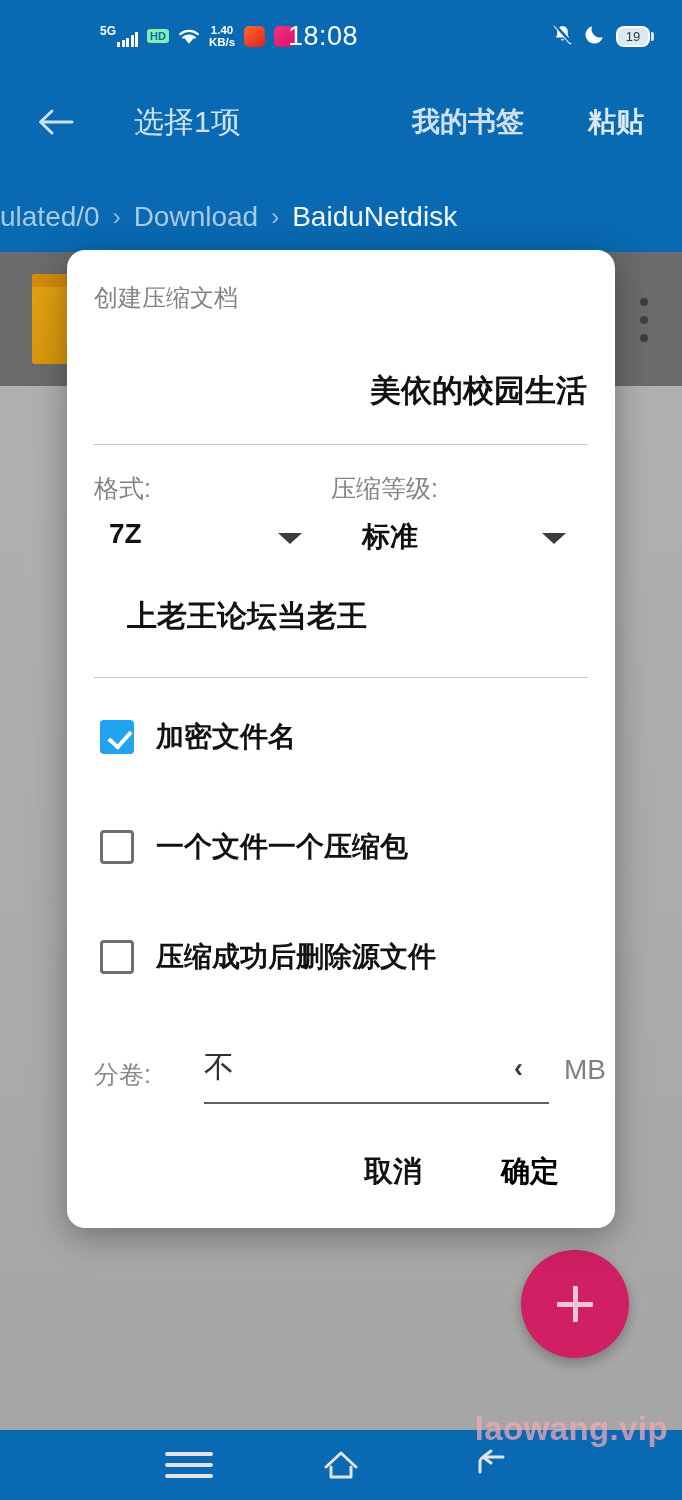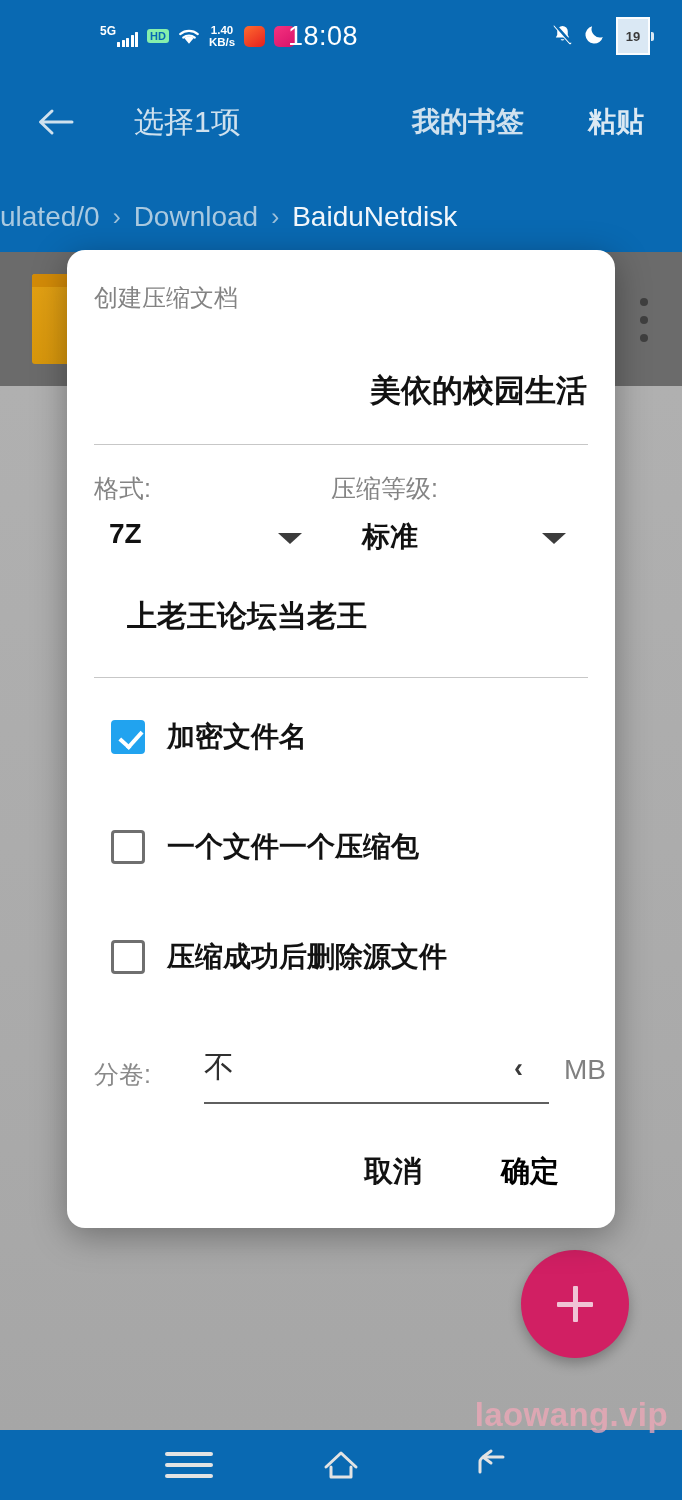--- a/index.html
+++ b/index.html
@@ -58,25 +58,25 @@
     font-size:27px; letter-spacing:.5px;
   }
   .sb-right {
     position:absolute; right:28px; top:0; height:72px;
     display:flex; align-items:center; gap:10px;
   }
   .sb-batt {
     display:flex; align-items:center;
   }
   .sb-batt-body {
-    border:2px solid rgba(255,255,255,.85); border-radius:0;
+    border:2px solid rgba(255,255,255,.85); border-radius:8px;
     background:rgba(255,255,255,.85);
-    min-width:34px; height:38px;
+    min-width:34px; height:21px;
     display:flex; align-items:center; justify-content:center;
-    font-size:13px; font-weight:bold; color:#3a3a3a;
+    font-size:13px; font-weight:normal; color:#3a3a3a;
   }
   .sb-batt-cap {
     width:3px; height:9px; background:rgba(255,255,255,.85);
     border-radius:0 2px 2px 0; margin-left:1px;
   }
 
   
   #app-bar {
     position:absolute; left:0; top:78px; width:682px; height:88px;
     display:flex; align-items:center;
@@ -133,21 +133,21 @@
   #fab .plus-h { position:absolute; width:36px; height:5px; background:#f0c3d5; border-radius:1px; }
   #fab .plus-v { position:absolute; width:5px; height:36px; background:#f0c3d5; border-radius:1px; }
 
   
   #watermark {
     position:absolute; right:14px; top:1396px;
     text-align:right; color:#f0a8b8; opacity:.75;
     line-height:1.02;
   }
   #wm-cn { font-size:36px; font-weight:bold; letter-spacing:1px; }
-  #wm-en { font-size:33px; font-weight:bold; letter-spacing:.4px; margin-top:2px; }
+  #wm-en { font-size:33px; font-weight:bold; letter-spacing:.4px; margin-top:16px; }
 
   
   #nav-bar {
     position:absolute; left:0; top:1430px; width:682px; height:70px;
     display:flex; align-items:center;
   }
   #nav-recents { position:absolute; left:165px; width:48px; height:48px;
                  display:flex; flex-direction:column; justify-content:center; gap:7px; }
   #nav-recents i { display:block; height:4px; background:#e3e3e3; border-radius:2px; }
   #nav-home { position:absolute; left:317px; width:48px; height:48px;
@@ -198,21 +198,21 @@
     width:0;height:0;border-left:12px solid transparent;border-right:12px solid transparent;
     border-top:11px solid #3c3c3c;
   }
 
   #dlg-pass {
     position:absolute; left:60px; top:346px; width:450px;
     font-size:30px; font-weight:bold; color:#121212;
   }
 
   .cb-row {
-    position:absolute; left:44px; display:flex; align-items:center; gap:22px;
+    position:absolute; left:33px; display:flex; align-items:center; gap:22px;
   }
   #cb-row-1 { top:468px; }
   #cb-row-2 { top:578px; }
   #cb-row-3 { top:688px; }
   .cb-box {
     width:34px; height:34px; border-radius:4px;
     border:3px solid #6f6f6f; background:#fff;
     position:relative; flex:0 0 auto;
   }
   .cb-box.on {

